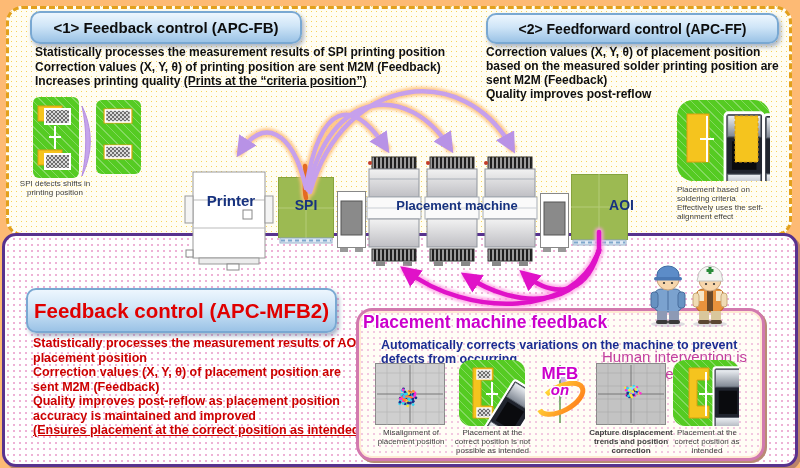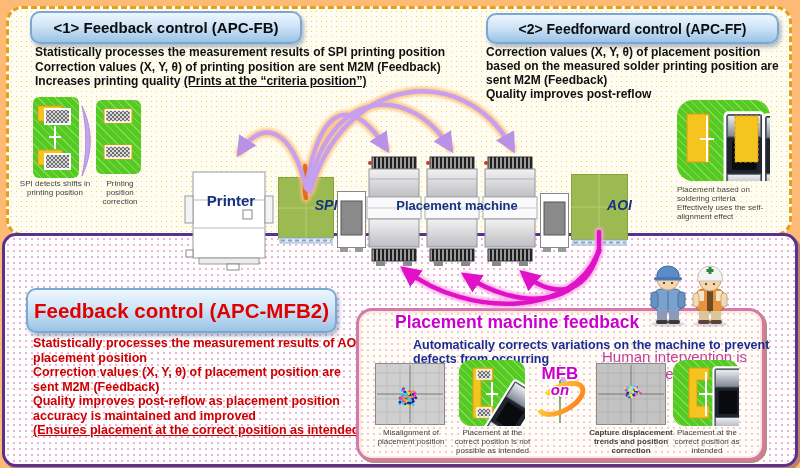--- a/index.html
+++ b/index.html
@@ -13,21 +13,21 @@
     box-shadow:3px 3px 0 rgba(60,30,90,.35);z-index:1;}
   
   .pill{background:linear-gradient(180deg,#edf6fe 0%,#cfe5f7 45%,#9bc3e6 100%);border:2px solid #79a8d2;border-radius:10px;
     box-shadow:2px 3px 4px rgba(90,110,150,.5);display:flex;align-items:center;justify-content:center;font-weight:bold;color:#0c0c0c;z-index:2;}
   
   .blk{font-weight:bold;line-height:1.22;color:#101010;z-index:2;}
   .u{text-decoration:underline;}
   .red{color:#cc0000;}
   .cap{font-size:8px;line-height:1.12;color:#3f3f3f;text-align:center;z-index:2;}
   .machine-label{font-weight:bold;color:#17327f;text-align:center;z-index:6;}
-  .italic{font-style:italic;margin-left:20px;}
+  .italic{}
   .greenpanel{background-color:#55cb22;background-image:repeating-linear-gradient(45deg,rgba(255,255,255,.28) 0 1px,rgba(0,0,0,0) 1px 6px);
     border-radius:6px;z-index:2;}
   .oT{text-shadow:-1px -1px 0 #fff,1px -1px 0 #fff,-1px 1px 0 #fff,1px 1px 0 #fff,0 -1.5px 0 #fff,0 1.5px 0 #fff,-1.5px 0 0 #fff,1.5px 0 0 #fff;}
   
   .pmf{left:356px;top:308px;width:403px;height:147px;border:3px solid #d279ae;border-radius:16px;
     background-color:#fffdf6;background-image:radial-gradient(circle,#f2c8e0 0.8px,rgba(0,0,0,0) 1px);background-size:6px 6px;
     box-shadow:2px 2px 0 #b98a74,inset 0 0 0 2px #ffe9d2;z-index:3;}
   .pmf .cap{position:absolute;top:118px;}
   svg{display:block;}
   .mach{z-index:4;}
@@ -117,21 +117,20 @@
   </svg>
   <div class="abs greenpanel" style="left:96px;top:100px;width:45px;height:74px;">
     <svg width="45" height="74" viewBox="0 0 45 74">
       <rect x="8" y="9" width="28" height="14" fill="#f5c41e" stroke="#d9a010"></rect>
       <rect x="9.5" y="10" width="25" height="12" fill="url(#chk)" stroke="#fff" stroke-width="1.6"></rect>
       <rect x="8" y="45" width="28" height="14" fill="#f5c41e" stroke="#d9a010"></rect>
       <rect x="9.5" y="46" width="25" height="12" fill="url(#chk)" stroke="#fff" stroke-width="1.6"></rect>
     </svg>
   </div>
   <div class="abs cap" style="left:16px;top:180px;width:78px;">SPI detects shifts in printing position</div>
-  <div class="abs cap" style="left:92px;top:180px;width:56px;">Printing position correction</div>
 
   <div class="abs greenpanel" style="left:677px;top:100px;width:93px;height:81px;border-radius:16px;">
     <svg width="93" height="81" viewBox="0 0 93 81">
       <rect x="10" y="14" width="22" height="48" fill="#f5c41e" stroke="#d9a010"></rect>
       <g transform="translate(17,11) scale(1.08,1.1)">
           <use href="#chipV"></use>
         </g>
       <line x1="30" y1="16" x2="30" y2="62" stroke="#fff" stroke-width="2"></line>
       <line x1="23" y1="39" x2="37" y2="39" stroke="#fff" stroke-width="2"></line>
       <rect x="58" y="16" width="23" height="46" fill="#f5c41e" stroke="#d9a010" stroke-dasharray="3 2"></rect>
@@ -151,23 +150,23 @@
     <span>Feedback control (APC-MFB2)</span>
   </div>
   <div class="abs blk red" style="left:33px;top:336px;width:336px;font-size:12.5px;line-height:1.16;">
     <div>Statistically processes the measurement results of AOI placement position</div>
     <div>Correction values (X, Y, θ) of placement position are sent M2M (Feedback)</div>
     <div>Quality improves post-reflow as placement position accuracy is maintained and improved</div>
     <div class="u">(Ensures placement at the correct position as intended)</div>
   </div>
 
   <div class="abs pmf" style="position:absolute;">
-    <div class="abs oT" style="left:4px;top:1px;font-size:17.5px;font-weight:bold;color:#cc00cc;margin-left:32px;">Placement machine feedback</div>
+    <div class="abs oT" style="left:4px;top:1px;font-size:17.5px;font-weight:bold;color:#cc00cc;">Placement machine feedback</div>
     <div class="abs" style="right:10px;top:13px;width:150px;font-size:15px;color:#c23f9e;margin-top:24px;">Human intervention is not required</div>
-    <div class="abs blk" style="left:22px;top:27px;width:362px;font-size:12.5px;line-height:1.12;color:#1b2d92;margin-left:32px;">Automatically corrects variations on the machine to prevent defects from occurring</div>
+    <div class="abs blk" style="left:22px;top:27px;width:362px;font-size:12.5px;line-height:1.12;color:#1b2d92;">Automatically corrects variations on the machine to prevent defects from occurring</div>
 
     <svg id="scatter1" class="abs" style="left:16px;top:52px;" width="70" height="62">
         <rect x="0.5" y="0.5" width="69" height="61" fill="#cfcfcf" stroke="#8a8a8a"></rect>
         <line x1="12" y1="0" x2="12" y2="62" stroke="#b4b4b4" stroke-width="0.6"></line>
         <line x1="25" y1="0" x2="25" y2="62" stroke="#b4b4b4" stroke-width="0.6"></line>
         <line x1="38" y1="0" x2="38" y2="62" stroke="#b4b4b4" stroke-width="0.6"></line>
         <line x1="51" y1="0" x2="51" y2="62" stroke="#b4b4b4" stroke-width="0.6"></line>
         <line x1="64" y1="0" x2="64" y2="62" stroke="#b4b4b4" stroke-width="0.6"></line>
         <line x1="0" y1="10" x2="70" y2="10" stroke="#b4b4b4" stroke-width="0.6"></line>
         <line x1="0" y1="23" x2="70" y2="23" stroke="#b4b4b4" stroke-width="0.6"></line>
@@ -541,21 +540,21 @@
       <rect x="18" y="55" width="8" height="4" fill="#999"></rect>
   </svg>
 
   <svg class="abs mach" style="left:571px;top:174px;" width="57" height="72" viewBox="0 0 57 72">
     <rect x="0.5" y="0.5" width="56" height="65" fill="#9cba52" stroke="#86a33e"></rect>
     <line x1="0" y1="33" x2="57" y2="33" stroke="#b5cc78"></line>
     <line x1="28" y1="0" x2="28" y2="66" stroke="#b5cc78"></line>
     <rect x="2" y="66" width="53" height="5" fill="#dfe9f4" stroke="#9ab4cc"></rect>
     <line x1="3" y1="68.5" x2="54" y2="68.5" stroke="#7fa8cc" stroke-width="2" stroke-dasharray="4 3"></line>
   </svg>
-  <div class="abs machine-label italic" style="left:571px;top:197px;width:57px;font-size:14px;">AOI</div>
+  <div class="abs machine-label italic" style="left:571px;top:197px;width:57px;font-size:14px;padding-left:22px;">AOI</div>
 
   <svg id="arrows" class="abs" style="left:0;top:0;" width="800" height="468" viewBox="0 0 800 468">
     <defs>
       <marker id="mP" viewBox="0 0 10 10" refX="7" refY="5" markerWidth="4.6" markerHeight="4.6" orient="auto">
         <path d="M0,0 L10,5 L0,10 z" fill="#b892e6"></path>
       </marker>
       <marker id="mM" viewBox="0 0 10 10" refX="7" refY="5" markerWidth="4.6" markerHeight="4.6" orient="auto">
         <path d="M0,0 L10,5 L0,10 z" fill="#e012c8"></path>
       </marker>
       <filter id="blur1">

